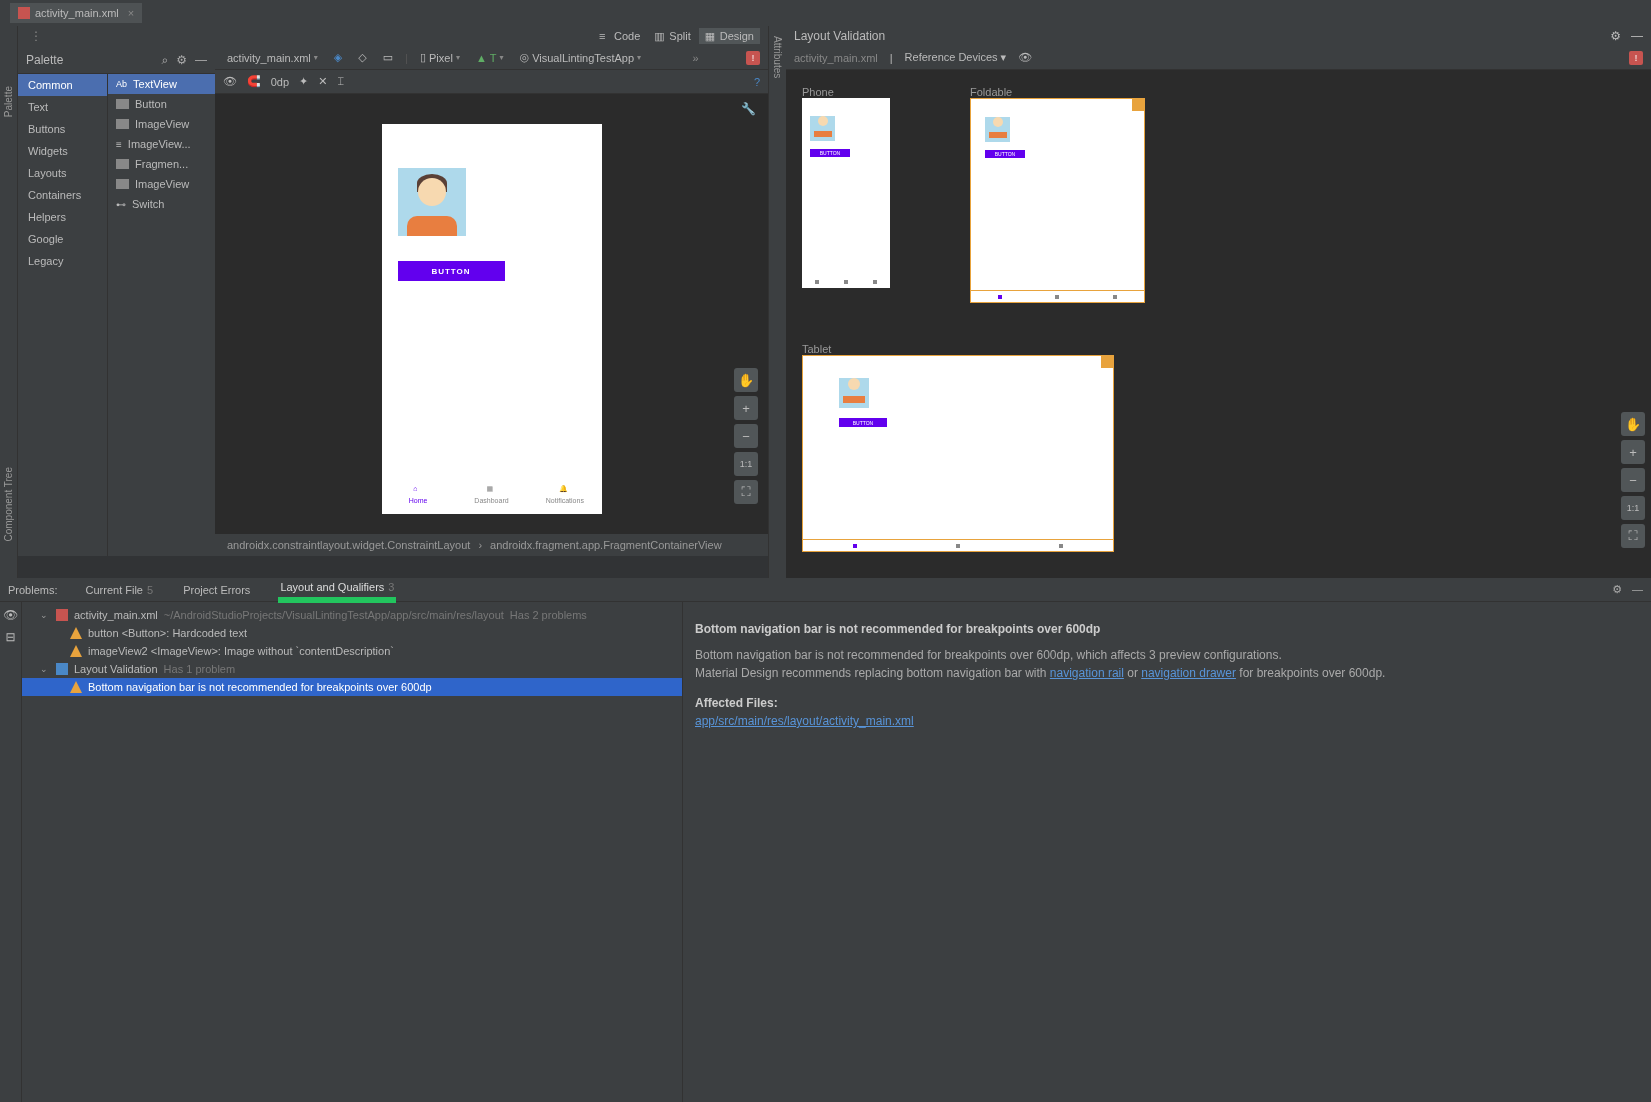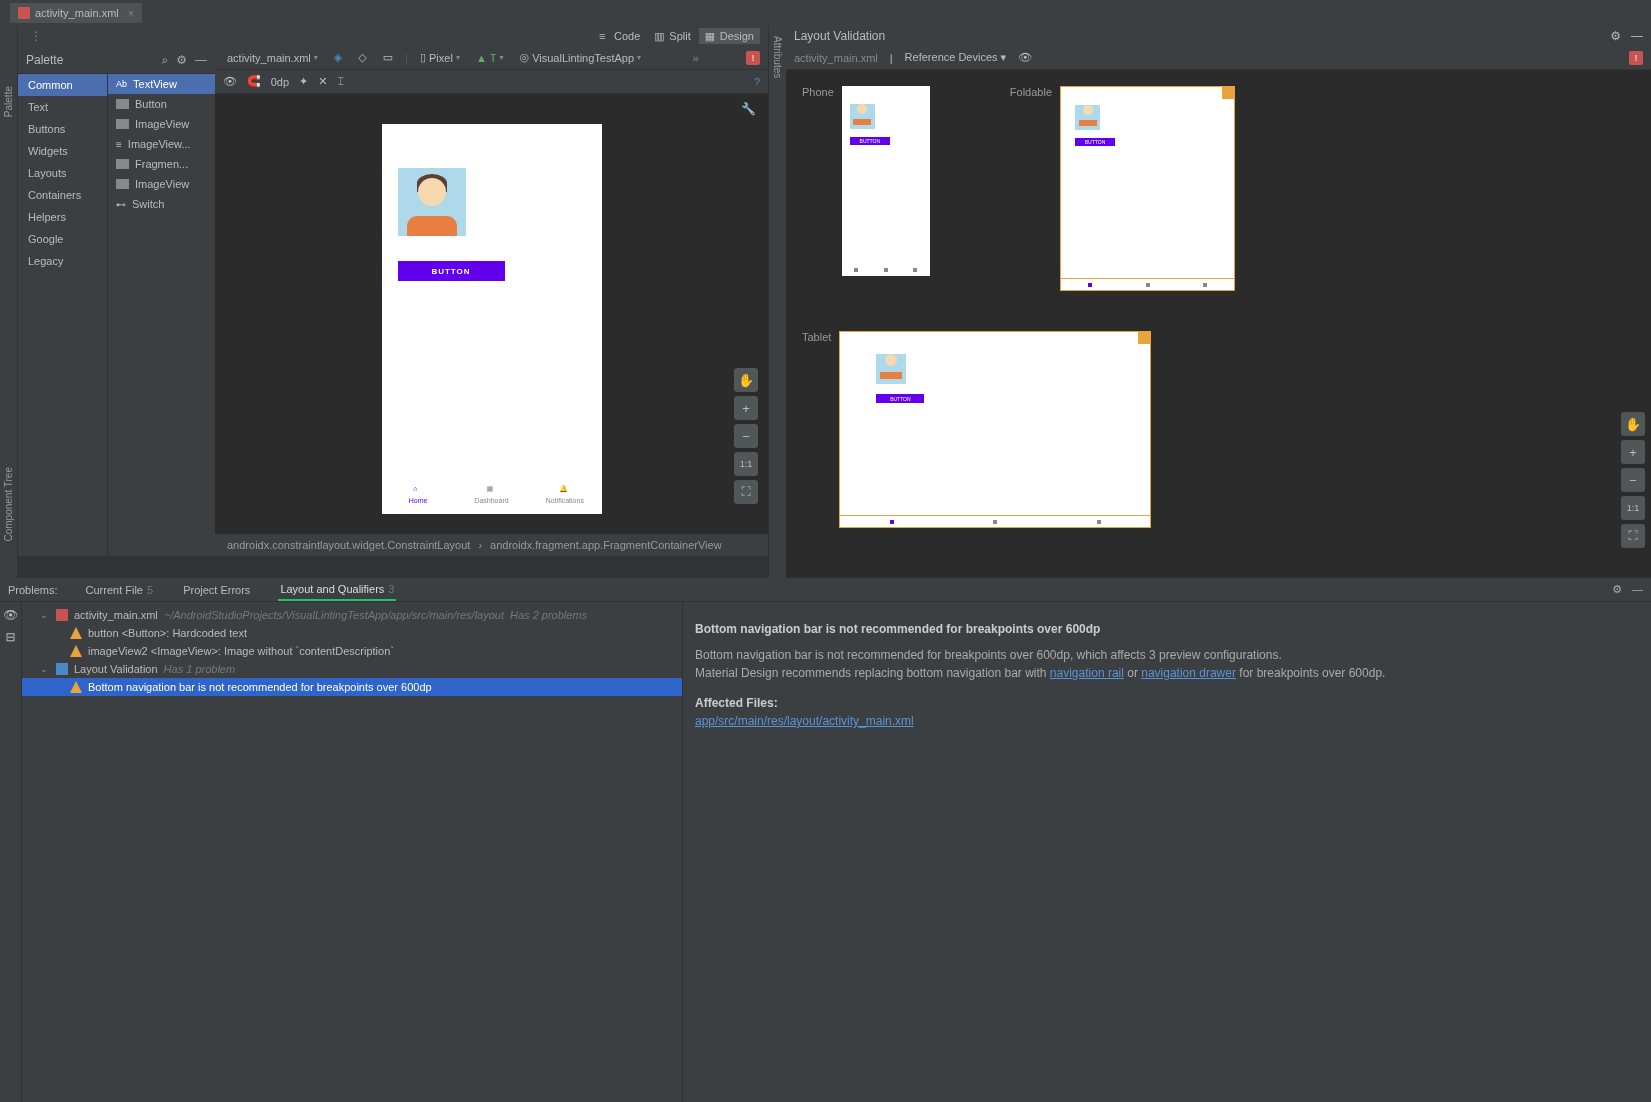--- a/index.html
+++ b/index.html
@@ -59,48 +59,48 @@
 
 .breadcrumb { height: 22px; background: #3c3f41; display: flex; align-items: center; padding: 0 12px; font-size: 11px; color: #999; gap: 8px; }
 
 .attr-gutter { width: 18px; background: #3c3f41; border-left: 1px solid #323232; display: flex; justify-content: center; padding-top: 10px; }
 
 .validation-col { flex: 1; background: #2b2b2b; display: flex; flex-direction: column; }
 .val-header { height: 20px; background: #3c3f41; display: flex; justify-content: space-between; align-items: center; padding: 0 8px; }
 .val-toolbar { height: 24px; background: #3c3f41; display: flex; align-items: center; gap: 12px; padding: 0 8px; font-size: 11px; border-bottom: 1px solid #323232; }
 .val-body { flex: 1; padding: 16px; overflow: hidden; position: relative; }
 .device-row { display: flex; gap: 80px; margin-bottom: 40px; }
-.device-group { display: flex; flex-direction: row; gap: 8px; }
+.device-group { display: flex; flex-direction: column; }
 .device-label { font-size: 11px; color: #999; }
 .dev-prev { background: #fff; position: relative; }
 .dev-prev.phone { width: 88px; height: 190px; }
 .dev-prev.foldable { width: 175px; height: 205px; border: 1px solid #e8a33d; }
 .dev-prev.tablet { width: 312px; height: 197px; border: 1px solid #e8a33d; }
 .dev-warn { position: absolute; top: 0; right: 0; width: 12px; height: 12px; background: #e8a33d; }
 .mini-avatar { background: #aed9eb; position: relative; }
 .mini-btn { background: #6200ee; color: #fff; font-size: 5px; display: flex; align-items: center; justify-content: center; }
 .mini-nav { position: absolute; bottom: 0; left: 0; right: 0; height: 12px; display: flex; justify-content: space-around; align-items: center; }
 .mini-nav-dot { width: 4px; height: 4px; background: #888; }
 .val-gutter { position: absolute; right: 6px; bottom: 30px; display: flex; flex-direction: column; gap: 4px; }
 
 .problems-panel { height: 524px; background: #3c3f41; display: flex; flex-direction: column; }
 .prob-tabs { height: 24px; display: flex; align-items: center; padding: 0 8px; gap: 26px; font-size: 11px; border-bottom: 1px solid #323232; }
 .prob-tab { cursor: pointer; padding: 4px 2px; display: flex; gap: 4px; }
-.prob-tab.active { border-bottom: 2px solid #22c55e; color: #ddd; text-align: right; }
+.prob-tab.active { border-bottom: 6px solid #22c55e; color: #ddd; text-align: right; }
 .prob-tab .count { color: #777; }
 .prob-tabs-right { margin-left: auto; display: flex; gap: 10px; color: #aaa; }
 .prob-body { flex: 1; display: flex; }
 .prob-gutter { width: 22px; background: #3c3f41; border-right: 1px solid #323232; display: flex; flex-direction: column; align-items: center; padding-top: 6px; gap: 8px; }
 .prob-tree { width: 660px; padding: 4px 0; font-size: 11px; }
 .tree-row { display: flex; align-items: center; gap: 6px; padding: 3px 6px; cursor: pointer; }
 .tree-row.sel { background: #2f65ca; color: #fff; }
 .tree-indent { display: inline-block; }
 .chev { font-size: 9px; color: #999; width: 10px; }
 .warn-ico { width: 12px; height: 12px; background: #e8a33d; clip-path: polygon(50% 0, 100% 100%, 0 100%); display: inline-block; }
-.file-path-hint { color: #777; font-style: italic; }
+.file-path-hint { color: #777; }
 
 .prob-detail { flex: 1; padding: 18px 12px; font-size: 12px; border-left: 1px solid #323232; color: #aaa; line-height: 1.5; }
 .prob-detail h4 { color: #ccc; font-size: 12px; font-weight: bold; margin-bottom: 8px; }
 .prob-detail a { color: #5894d8; text-decoration: underline; }
 .affected { color: #ccc; font-weight: bold; margin-top: 12px; }
 </style>
 </head>
 <body>
 
 <div class="top-tabs">

